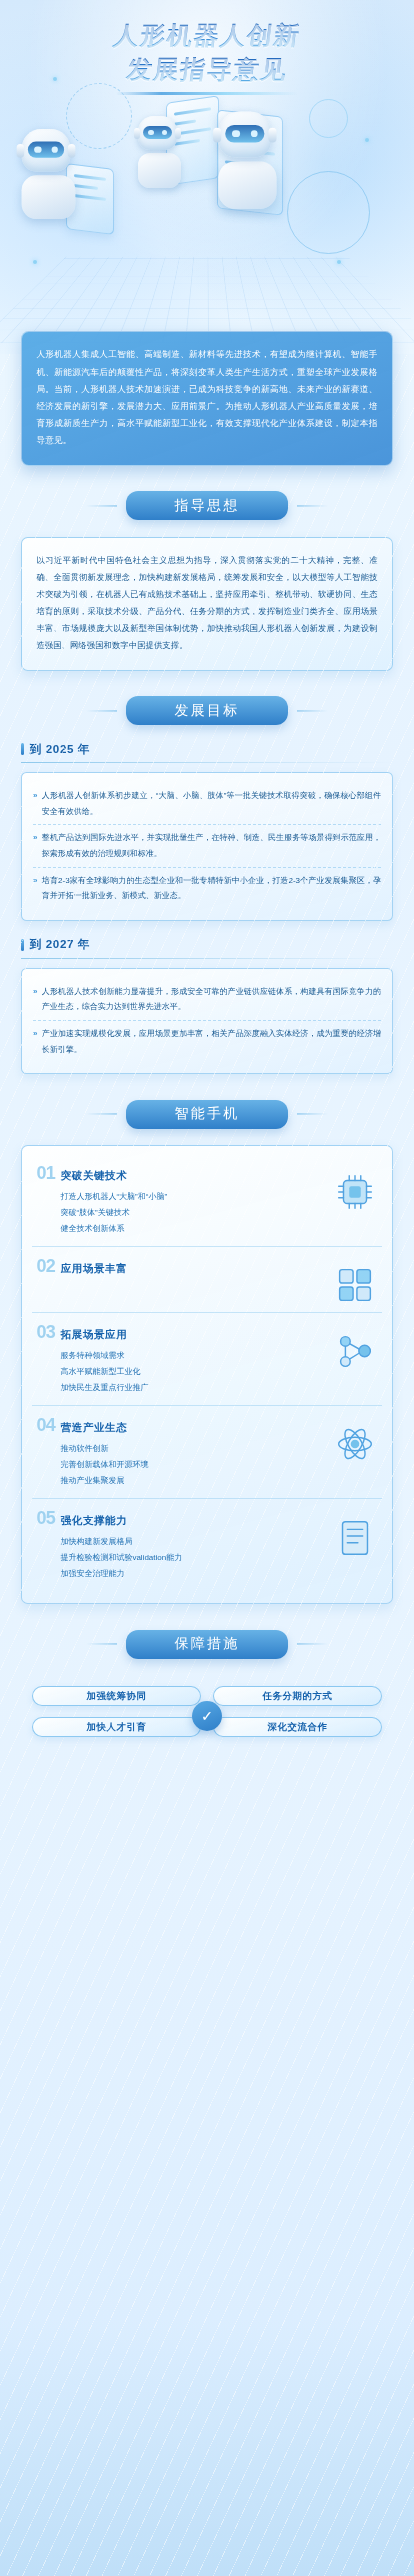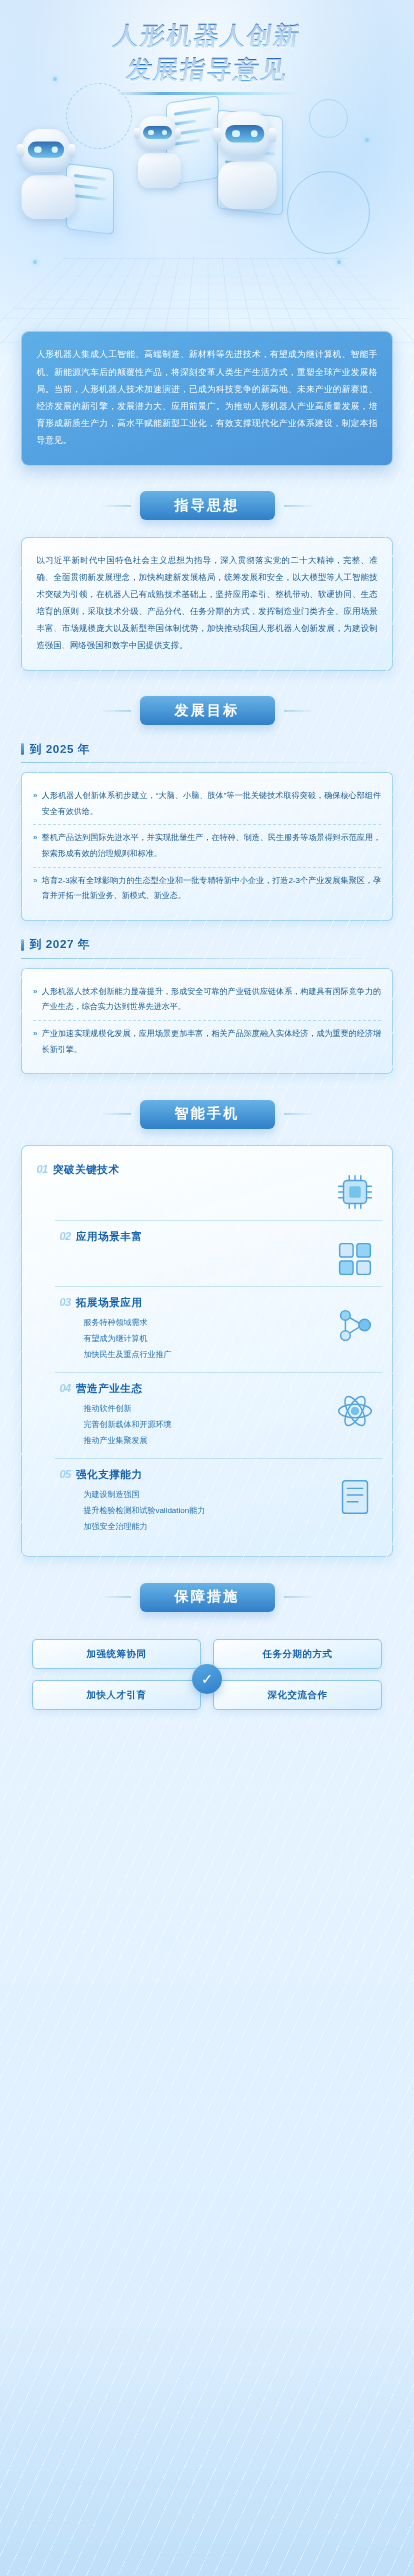--- a/index.html
+++ b/index.html
@@ -157,30 +157,30 @@
   }
   .intro-card p {
     font-size: 8.6px;
     line-height: 2.0;
     letter-spacing: 0.2px;
     text-align: justify;
   }
 
   .section-title {
     margin: 25.4px auto 0;
-    width: 135px;
+    width: 162px;
     height: 29px;
     position: relative;
     display: flex; align-items: center; justify-content: center;
     color: #ffffff;
     font-size: 14px;
-    font-weight: 700;
+    font-weight: 400;
     letter-spacing: 2.2px;
     background: linear-gradient(180deg, #67b2e6 0%, #2f7fc9 100%);
-    border-radius: 6px;
+    border-radius: 12px;
     box-shadow: 0 4.4px 8.8px rgba(60,130,200,.25);
   }
   .section-title::before, .section-title::after {
     content:"";
     position:absolute; top: 50%; width: 31px; height: 1.1px; transform: translateY(-50%);
     background: linear-gradient(90deg, rgba(80,160,220,0), #6fb9e8);
   }
   .section-title::before { left: -40px; }
   .section-title::after { right: -40px; background: linear-gradient(270deg, rgba(80,160,220,0), #6fb9e8); }
 
@@ -242,24 +242,24 @@
     border: 0.6px solid rgba(150,205,242,.85);
     border-radius: 6.6px;
     padding: 7.7px 10px 12px;
     box-shadow: 0 4.4px 11px rgba(90,160,215,.16);
   }
   .task {
     position: relative;
     padding: 8.8px 61px 8.8px 4.4px;
     min-height: 66px;
   }
-  .task + .task { border-top: 0.6px solid rgba(150,205,242,.5); margin-left: 23px; }
+  .task + .task { border-top: 0.6px solid rgba(150,205,242,.5); }
   .task-head { display: flex; align-items: baseline; gap: 5.5px; }
   .task-num {
-    font-size: 11px; font-weight: 800; font-style: italic;
+    font-size: 18px; font-weight: 800; 
     color: #9fd2f0;
     letter-spacing: -0.6px;
   }
   .task-name {
     font-size: 10.5px; font-weight: 700; color: #1763ad; letter-spacing: 0.6px;
   }
   .task-list { margin: 5.5px 0 0 24px; }
   .task-list li {
     list-style: none;
     font-size: 8px;
@@ -277,27 +277,27 @@
     margin: 14.4px 21px 0;
     position: relative;
     padding: 13.3px 11px 22px;
   }
   .sg-grid {
     display: grid;
     grid-template-columns: 1fr 1fr;
     gap: 11px 12px;
   }
   .sg-item {
-    height: 30px;
+    height: 20px;
     display: flex; align-items: center; justify-content: center;
     font-size: 9.4px; font-weight: 700; letter-spacing: 0.6px;
     color: #1763ad;
     background: linear-gradient(165deg, rgba(255,255,255,.95), rgba(214,237,255,.92));
     border: 0.6px solid rgba(130,195,240,.9);
-    border-radius: 5px;
+    border-radius: 11px;
     box-shadow: 0 2.8px 7.7px rgba(90,160,215,.16);
   }
   .sg-check {
     position: absolute;
     left: 50%; top: 50%;
     transform: translate(-50%,-50%);
     width: 30px; height: 30px; border-radius: 50%;
     background: linear-gradient(160deg,#58a9e4,#2f7fc9);
     box-shadow: 0 3.3px 8.8px rgba(45,120,195,.35);
     display:flex; align-items:center; justify-content:center;
@@ -432,20 +432,25 @@
     <span>智能手机</span>
   </div>
 
   <div class="tasks">
 
     <div class="task">
       <div class="task-head">
         <span class="task-num">01</span>
         <span class="task-name">突破关键技术</span>
       </div>
+      <ul class="task-list">
+        <li>打造人形机器人“大脑”和“小脑”</li>
+        <li>突破“肢体”关键技术</li>
+        <li>健全技术创新体系</li>
+      </ul>
       <svg class="task-icon" viewBox="0 0 100 100">
         <rect x="26" y="26" width="48" height="48" rx="8" fill="#bfe3f8" stroke="#4a9fe0" stroke-width="3"></rect>
         <rect x="38" y="38" width="24" height="24" rx="4" fill="#6fc0ec"></rect>
         <g stroke="#4a9fe0" stroke-width="3" stroke-linecap="round">
           <line x1="38" y1="16" x2="38" y2="26"></line>
             <line x1="50" y1="16" x2="50" y2="26"></line>
             <line x1="62" y1="16" x2="62" y2="26"></line>
           <line x1="38" y1="74" x2="38" y2="84"></line>
             <line x1="50" y1="74" x2="50" y2="84"></line>
             <line x1="62" y1="74" x2="62" y2="84"></line>
@@ -472,21 +477,21 @@
       </svg>
     </div>
 
     <div class="task">
       <div class="task-head">
         <span class="task-num">03</span>
         <span class="task-name">拓展场景应用</span>
       </div>
       <ul class="task-list">
         <li>服务特种领域需求</li>
-        <li>有望成为继计算机</li>
+        <li>高水平赋能新型工业化</li>
         <li>加快民生及重点行业推广</li>
       </ul>
       <svg class="task-icon" viewBox="0 0 100 100">
         <g stroke="#4a9fe0" stroke-width="3">
           <line x1="30" y1="30" x2="66" y2="50"></line>
           <line x1="30" y1="72" x2="66" y2="50"></line>
           <line x1="30" y1="30" x2="30" y2="72"></line>
         </g>
         <circle cx="30" cy="30" r="10" fill="#8fd2f5" stroke="#4a9fe0" stroke-width="3"></circle>
         <circle cx="30" cy="72" r="10" fill="#cfe9fa" stroke="#4a9fe0" stroke-width="3"></circle>
@@ -513,21 +518,21 @@
         <circle cx="50" cy="50" r="9" fill="#6fc0ec"></circle>
       </svg>
     </div>
 
     <div class="task">
       <div class="task-head">
         <span class="task-num">05</span>
         <span class="task-name">强化支撑能力</span>
       </div>
       <ul class="task-list">
-        <li>为建设制造强国</li>
+        <li>加快构建新发展格局</li>
         <li>提升检验检测和试验validation能力</li>
         <li>加强安全治理能力</li>
       </ul>
       <svg class="task-icon" viewBox="0 0 100 100">
         <rect x="24" y="16" width="52" height="68" rx="6" fill="#d7ecfa" stroke="#4a9fe0" stroke-width="3"></rect>
         <g stroke="#4a9fe0" stroke-width="3" stroke-linecap="round">
           <line x1="34" y1="32" x2="66" y2="32"></line>
           <line x1="34" y1="46" x2="66" y2="46"></line>
           <line x1="34" y1="60" x2="56" y2="60"></line>
         </g>

